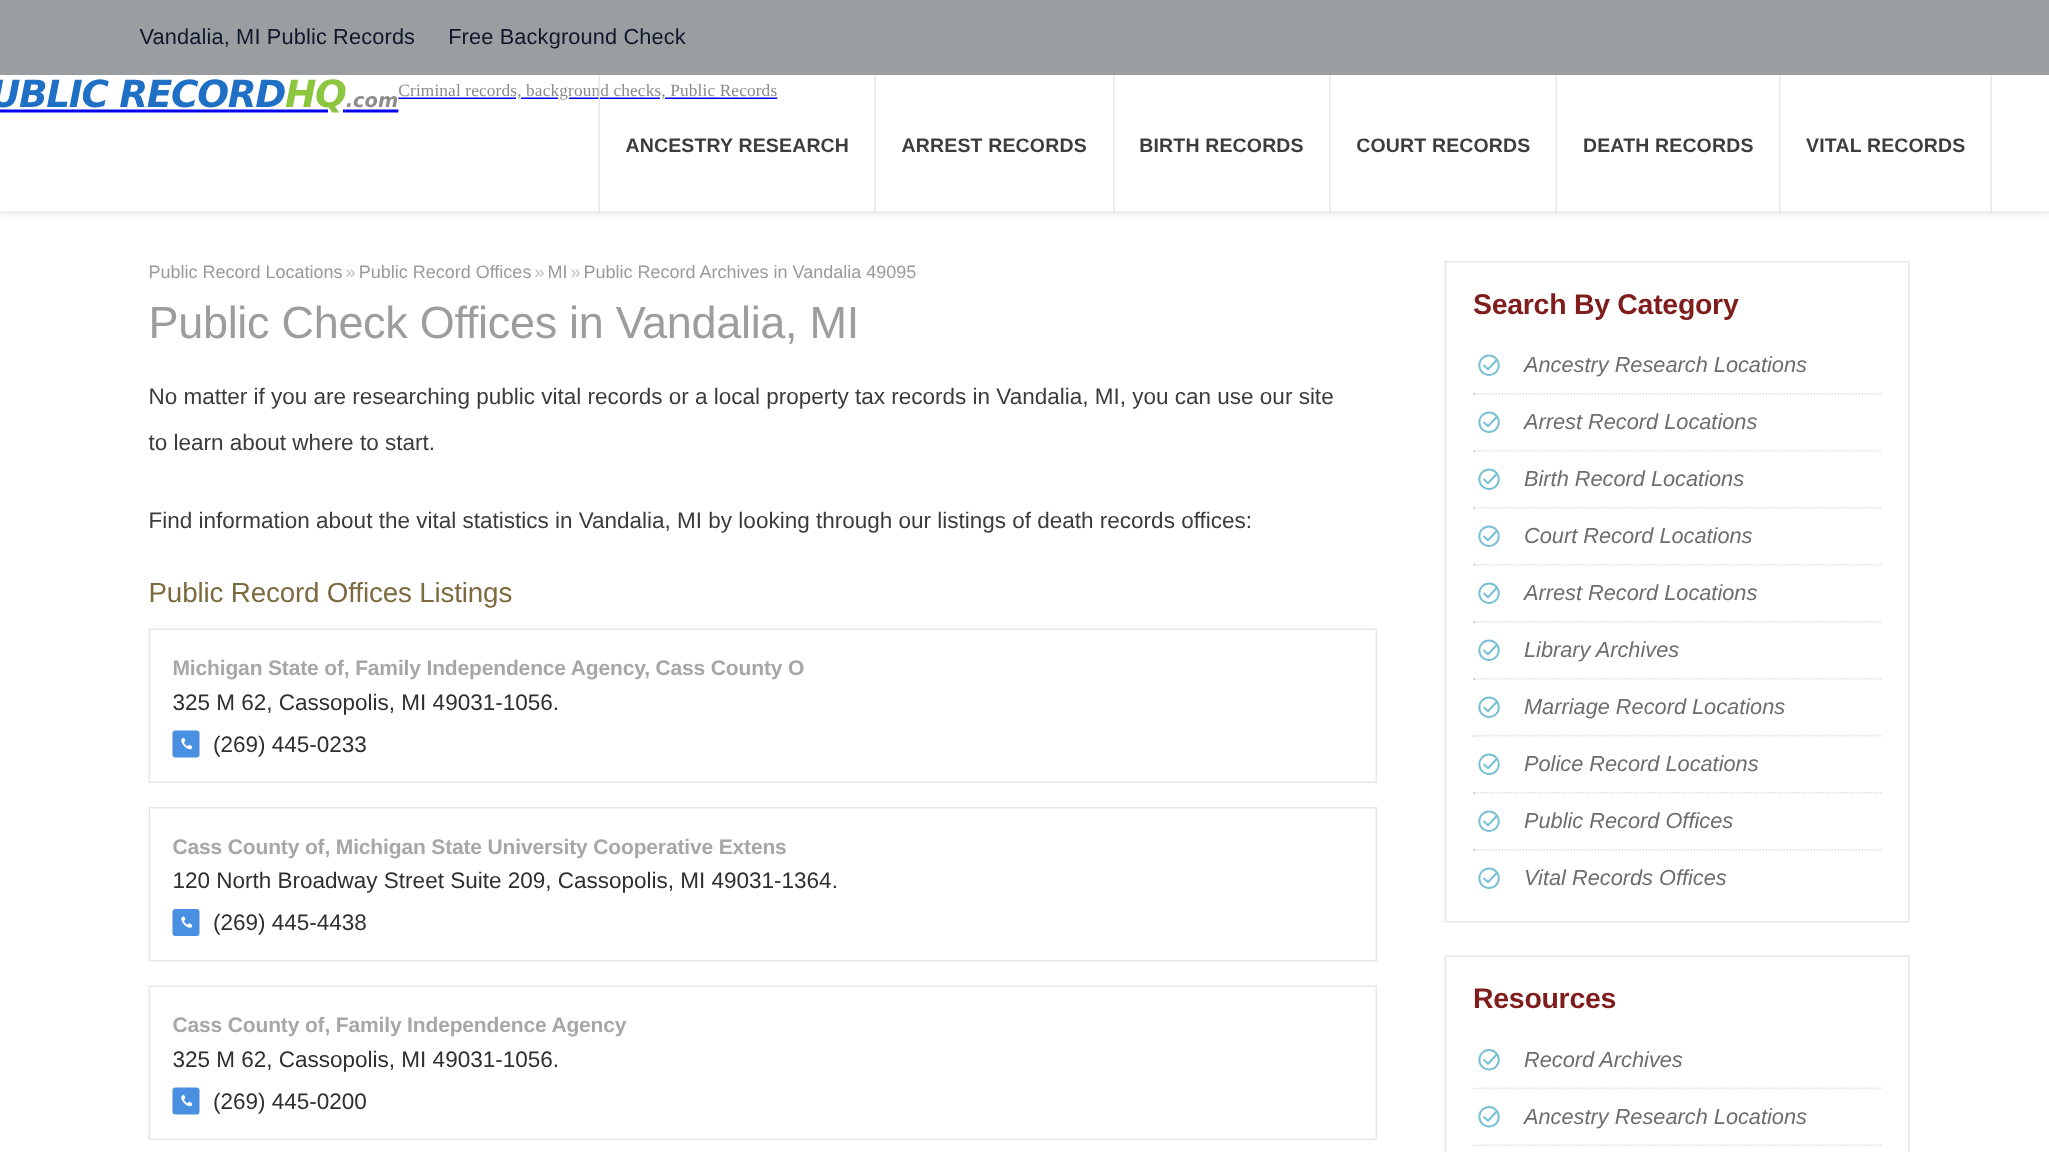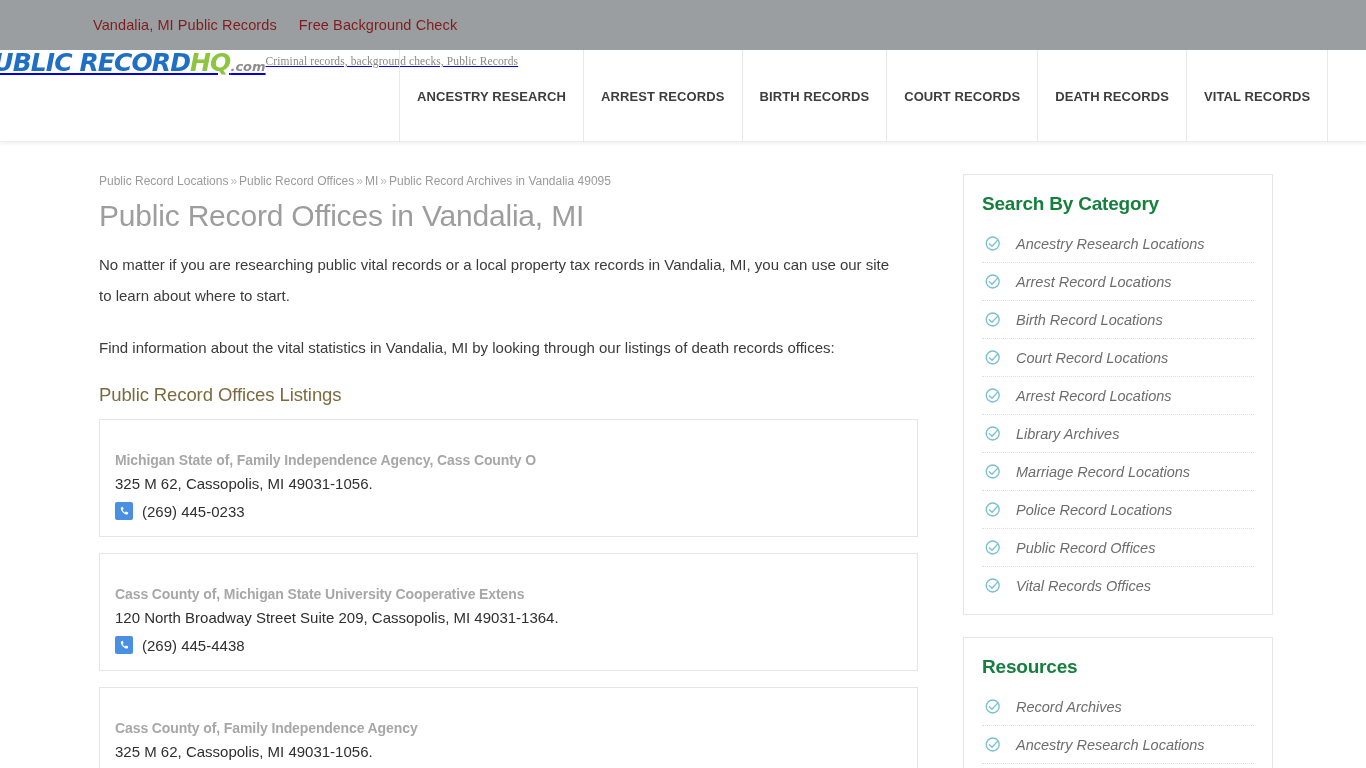--- a/index.html
+++ b/index.html
@@ -23,21 +23,21 @@
   }
   .topbar-inner {
     width: 1180px;
     margin: 0 auto;
     padding-left: 0px;
     display: flex;
     align-items: center;
     gap: 22px;
   }
   .topbar a {
-    color: #7f1d1d;
+    color: #0f172a;
     font-size: 14.5px;
     text-decoration: none;
     letter-spacing: 0.1px;
     white-space: nowrap;
   }
 
   
   .header {
     height: 92px;
     background: #ffffff;
@@ -160,21 +160,20 @@
     padding: 17px 15px 16px 15px;
     margin-bottom: 16px;
   }
   .listing-name {
     font-size: 14px;
     font-weight: bold;
     color: #a7a7a7;
     margin-bottom: 7px;
     letter-spacing: -0.1px;
     font-stretch: condensed;
-    margin-top: 15px;
   }
   .listing-address {
     font-size: 15px;
     color: #2f2f2f;
     margin-bottom: 10px;
   }
   .listing-phone {
     display: flex;
     align-items: center;
     gap: 9px;
@@ -196,21 +195,21 @@
   
   .widget {
     border: 1px solid #e6e6e6;
     background: #fff;
     padding: 14px 18px 10px 18px;
     margin-bottom: 22px;
   }
   .widget-title {
     font-size: 19px;
     font-weight: bold;
-    color: #15803d;
+    color: #7f1d1d;
     margin: 4px 0 10px 0;
     letter-spacing: -0.2px;
     font-stretch: condensed;
   }
   .widget ul { list-style: none; margin: 0; padding: 0; }
   .widget li {
     display: flex;
     align-items: center;
     gap: 13px;
     padding: 9px 0 9px 2px;
@@ -264,21 +263,21 @@
 </div>
 
 <div class="page">
 
   <div class="content">
 
     <div class="breadcrumb">
       <a href="#">Public Record Locations</a><span class="sep">»</span><a href="#">Public Record Offices</a><span class="sep">»</span><a href="#">MI</a><span class="sep">»</span><span>Public Record Archives in Vandalia 49095</span>
     </div>
 
-    <h1 class="page-title">Public Record Offices in Vandalia, MI</h1>
+    <h1 class="page-title">Public Check Offices in Vandalia, MI</h1>
 
     <p class="body-text">No matter if you are researching public vital records or a local property tax records in Vandalia, MI, you can use our site to learn about where to start.</p>
     <p class="body-text">Find information about the vital statistics in Vandalia, MI by looking through our listings of death records offices:</p>
 
     <h2 class="listings-title">Public Record Offices Listings</h2>
 
     <div>
 
       <div class="listing">
         <div class="listing-name">Michigan State of, Family Independence Agency, Cass County O</div>

